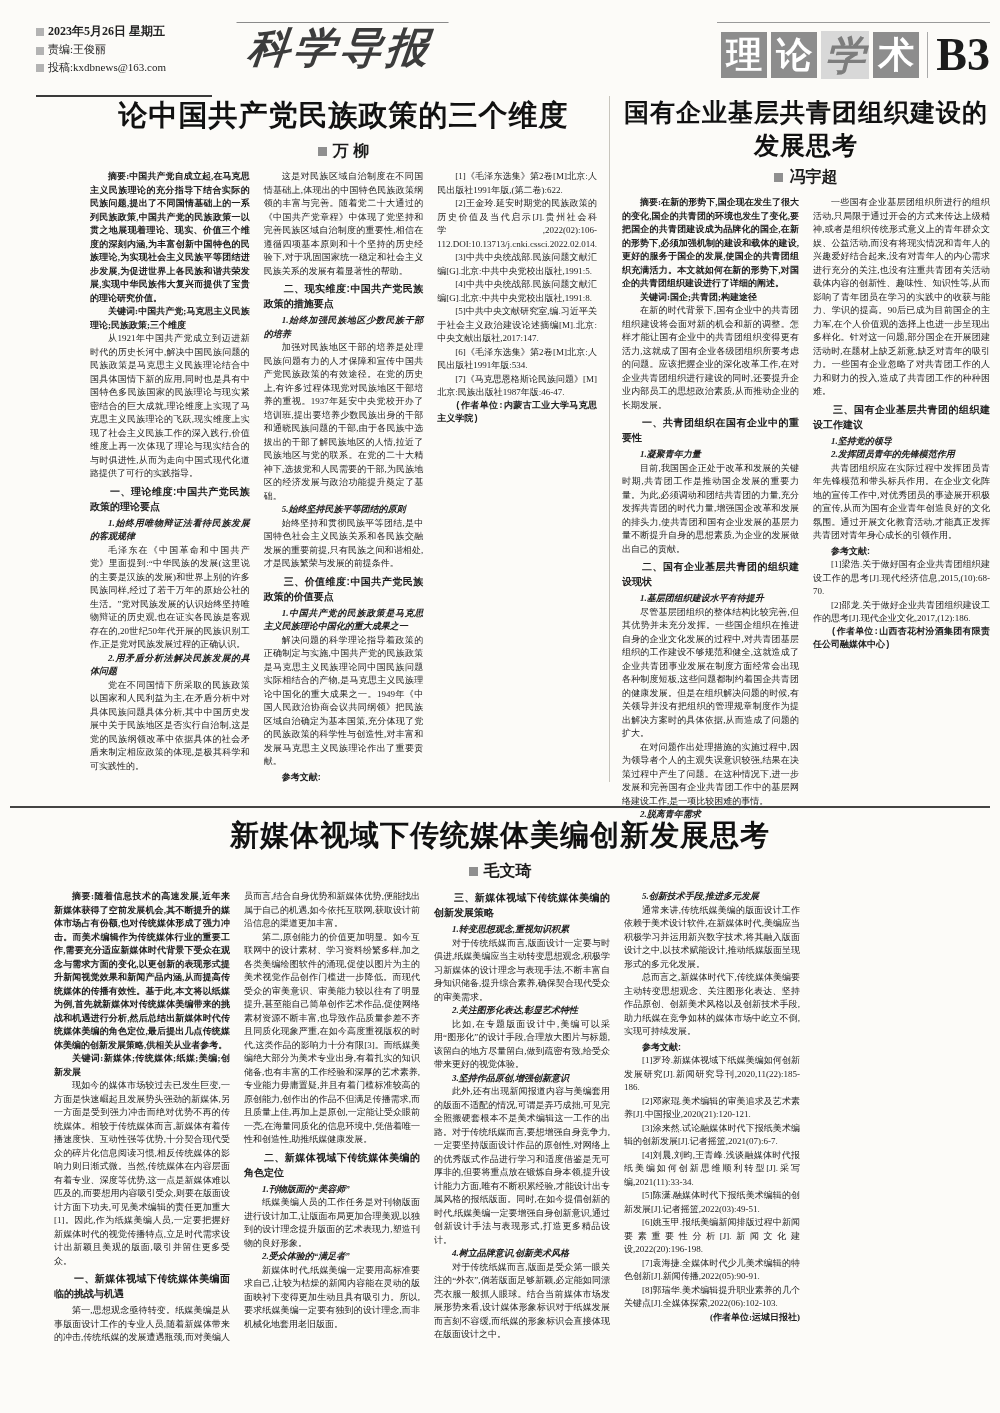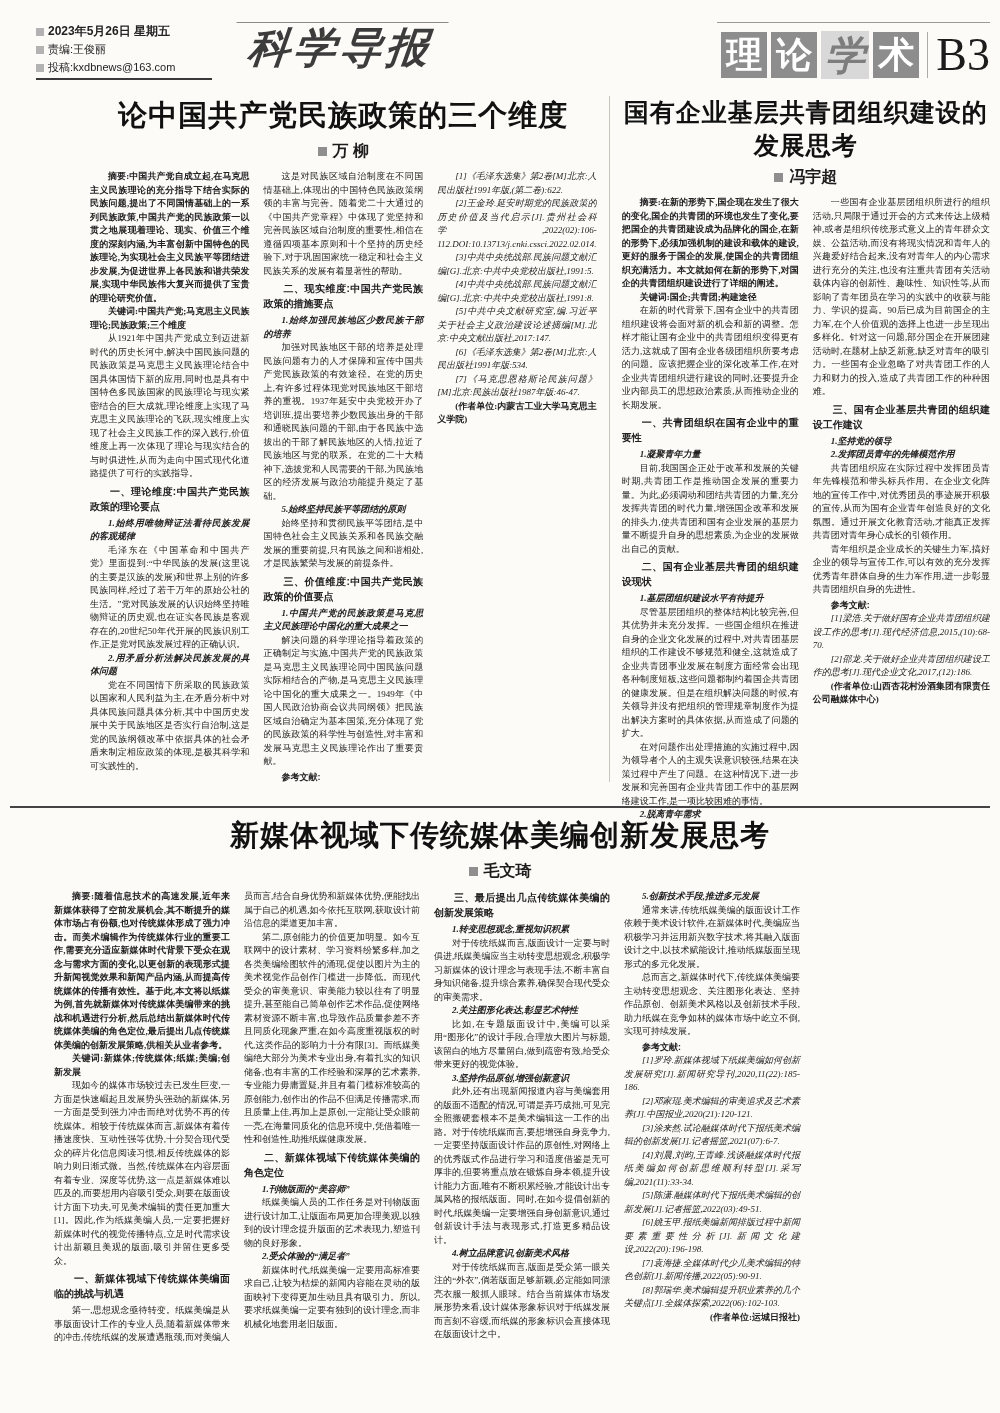--- a/index.html
+++ b/index.html
@@ -1,48 +1,48 @@
 <!DOCTYPE html>
 <html><head>
 <meta charset="utf-8">
 <style>
   html,body{margin:0;padding:0;background:#dedcd6;}
   .page{position:relative;width:1000px;height:1413px;background:#fcfbf8;box-sizing:border-box;
         padding:22px 10px 8px 10px;color:#1c1c1c;font-family:"Liberation Serif","DejaVu Serif",serif;overflow:hidden;}
   
   .masthead{display:flex;align-items:flex-start;height:64px;}
-  .date-block{width:176px;margin-left:26px;font-family:Liberation Sans, sans-serif;
-              font-size:11px;line-height:1.6;border-bottom:2px solid #3a3a3a;padding-bottom:2px;color:#222;}
+  .date-block{width:176px;margin-left:26px;font-family:Liberation Serif, serif;
+              font-size:11px;line-height:1.6;border-bottom:2px solid #3a3a3a;padding-bottom:19px;color:#222;}
   .date-block .row{white-space:nowrap;}
   .date-block .row:first-child{font-weight:bold;font-size:12px;}
   .sq{display:inline-block;width:8px;height:8px;background:#b3b3b3;margin-right:4px;vertical-align:middle;}
   .paper-name{margin-left:22px;border-top:1px solid #8a8a8a;padding:2px 14px 0 14px;
               font-weight:bold;font-style:italic;font-size:42px;letter-spacing:4px;color:#3c3c3c;
               transform:skewX(-6deg);line-height:1.1;}
   .section-logo{margin-left:auto;display:flex;align-items:center;border-top:1px solid #9a9a9a;padding-top:8px;}
   .logo-box{width:46px;height:46px;background:#8d8d8d;color:#fff;font-family:"Liberation Sans","DejaVu Sans",sans-serif;
             font-weight:bold;font-size:36px;display:flex;align-items:center;justify-content:center;margin-left:4px;}
   .logo-callig{width:48px;height:48px;background:#d8d8d8;color:#7d7d7d;font-weight:bold;font-style:italic;
                font-size:40px;display:flex;align-items:center;justify-content:center;margin-left:4px;}
-  .page-no{font-weight:normal;font-size:46px;margin-left:8px;border-left:1px solid #aaa;padding-left:8px;line-height:1;}
+  .page-no{font-weight:bold;font-size:46px;margin-left:8px;border-left:1px solid #aaa;padding-left:8px;line-height:1;}
   
   .headline{font-family:"Liberation Sans","DejaVu Sans",sans-serif;font-weight:bold;text-align:center;
             margin:0;letter-spacing:1px;color:#111;}
   .byline{text-align:center;font-family:"Liberation Sans","DejaVu Sans",sans-serif;font-size:16px;
           font-weight:bold;margin:5px 0 8px 0;}
   .sq2{display:inline-block;width:9px;height:9px;background:#8f8f8f;margin-right:6px;vertical-align:middle;}
   .body{text-align:justify;font-size:9px;line-height:1.5;column-gap:14px;column-fill:auto;overflow:hidden;color:#222;}
   .para{margin:0;text-indent:2em;}
   .abstract{font-weight:bold;}
   .keywords{font-weight:bold;}
   .h1{font-family:"Liberation Sans","DejaVu Sans",sans-serif;font-weight:bold;font-size:10px;margin:3px 0;}
   .h2{font-weight:bold;font-style:italic;}
   .refh{font-family:"Liberation Sans","DejaVu Sans",sans-serif;font-weight:bold;margin-top:2px;}
-  .ref{font-style:italic;}
-  .affil{font-weight:bold;}
+  .ref{}
+  .affil{font-weight:bold;font-family:Liberation Mono, monospace;}
   .affil_right{font-weight:bold;text-align:right;text-indent:0;}
   
   .top-section{display:flex;margin-top:10px;border-bottom:2px solid #444;padding-bottom:24px;height:712px;box-sizing:border-box;}
   .article-1{margin-left:80px;width:520px;}
   .article-1 .headline{font-size:29px;}
   .article-1 .body{column-count:3;height:628px;}
   .article-2{width:378px;margin-left:12px;border-left:1px solid #c8c5bd;padding-left:12px;}
   .article-2 .headline{font-size:25px;}
   .article-2 .body{column-count:2;height:632px;}
   .bottom-section{margin-top:8px;}
@@ -116,21 +116,20 @@
           <p class="para h1">二、国有企业基层共青团的组织建设现状</p>
           <p class="para h2">1.基层团组织建设水平有待提升</p>
           <p class="para p">尽管基层团组织的整体结构比较完善,但其优势并未充分发挥。一些国企组织在推进自身的企业文化发展的过程中,对共青团基层组织的工作建设不够规范和健全,这就造成了企业共青团事业发展在制度方面经常会出现各种制度短板,这些问题都制约着国企共青团的健康发展。但是在组织解决问题的时候,有关领导并没有把组织的管理规章制度作为提出解决方案时的具体依据,从而造成了问题的扩大。</p>
           <p class="para p">在对问题作出处理措施的实施过程中,因为领导者个人的主观失误意识较强,结果在决策过程中产生了问题。在这种情况下,进一步发展和完善国有企业共青团工作中的基层网络建设工作,是一项比较困难的事情。</p>
           <p class="para h2">2.脱离青年需求</p>
           <p class="para p">一些国有企业基层团组织所进行的组织活动,只局限于通过开会的方式来传达上级精神,或者是组织传统形式意义上的青年群众文娱、公益活动,而没有将现实情况和青年人的兴趣爱好结合起来,没有对青年人的内心需求进行充分的关注,也没有注重共青团有关活动载体内容的创新性、趣味性、知识性等,从而影响了青年团员在学习的实践中的收获与能力、学识的提高。90后已成为目前国企的主力军,在个人价值观的选择上也进一步呈现出多样化。针对这一问题,部分国企在开展团建活动时,在题材上缺乏新意,缺乏对青年的吸引力。一些国有企业忽略了对共青团工作的人力和财力的投入,造成了共青团工作的种种困难。</p>
           <p class="para h1">三、国有企业基层共青团的组织建设工作建议</p>
           <p class="para h2">1.坚持党的领导</p>
           <p class="para h2">2.发挥团员青年的先锋模范作用</p>
           <p class="para p">共青团组织应在实际过程中发挥团员青年先锋模范和带头标兵作用。在企业文化阵地的宣传工作中,对优秀团员的事迹展开积极的宣传,从而为国有企业青年创造良好的文化氛围。通过开展文化教育活动,才能真正发挥共青团对青年身心成长的引领作用。</p>
-          <p class="para p">青年组织是企业成长的关键生力军,搞好企业的领导与宣传工作,可以有效的充分发挥优秀青年群体自身的生力军作用,进一步彰显共青团组织自身的先进性。</p>
           <p class="para refh">参考文献:</p>
           <p class="para ref">[1]梁浩.关于做好国有企业共青团组织建设工作的思考[J].现代经济信息,2015,(10):68-70.</p>
           <p class="para ref">[2]邵龙.关于做好企业共青团组织建设工作的思考[J].现代企业文化,2017,(12):186.</p>
           <p class="para affil">(作者单位:山西杏花村汾酒集团有限责任公司融媒体中心)</p>
         </div>
     </article>
   </section>
 
   <section class="bottom-section">
     <article class="article-3">
@@ -141,21 +140,21 @@
           <p class="para keywords">关键词:新媒体;传统媒体;纸媒;美编;创新发展</p>
           <p class="para p">现如今的媒体市场较过去已发生巨变,一方面是快速崛起且发展势头强劲的新媒体,另一方面是受到强力冲击而绝对优势不再的传统媒体。相较于传统媒体而言,新媒体有着传播速度快、互动性强等优势,十分契合现代受众的碎片化信息阅读习惯,相反传统媒体的影响力则日渐式微。当然,传统媒体在内容层面有着专业、深度等优势,这一点是新媒体难以匹及的,而要想用内容吸引受众,则要在版面设计方面下功夫,可见美术编辑的责任更加重大[1]。因此,作为纸媒美编人员,一定要把握好新媒体时代的视觉传播特点,立足时代需求设计出新颖且美观的版面,吸引并留住更多受众。</p>
           <p class="para h1">一、新媒体视域下传统媒体美编面临的挑战与机遇</p>
           <p class="para p">第一,思想观念亟待转变。纸媒美编是从事版面设计工作的专业人员,随着新媒体带来的冲击,传统纸媒的发展遭遇瓶颈,而对美编人员而言,结合自身优势和新媒体优势,便能找出属于自己的机遇,如今依托互联网,获取设计前沿信息的渠道更加丰富。</p>
           <p class="para p">第二,原创能力的价值更加明显。如今互联网中的设计素材、学习资料纷繁多样,加之各类美编绘图软件的涌现,促使以图片为主的美术视觉作品创作门槛进一步降低。而现代受众的审美意识、审美能力较以往有了明显提升,甚至能自己简单创作艺术作品,促使网络素材资源不断丰富,也导致作品质量参差不齐且同质化现象严重,在如今高度重视版权的时代,这类作品的影响力十分有限[3]。而纸媒美编绝大部分为美术专业出身,有着扎实的知识储备,也有丰富的工作经验和深厚的艺术素养,专业能力毋庸置疑,并且有着门槛标准较高的原创能力,创作出的作品不但满足传播需求,而且质量上佳,再加上是原创,一定能让受众眼前一亮,在海量同质化的信息环境中,凭借着唯一性和创造性,助推纸媒健康发展。</p>
           <p class="para h1">二、新媒体视域下传统媒体美编的角色定位</p>
           <p class="para h2">1.刊物版面的“美容师”</p>
           <p class="para p">纸媒美编人员的工作任务是对刊物版面进行设计加工,让版面布局更加合理美观,以独到的设计理念提升版面的艺术表现力,塑造刊物的良好形象。</p>
           <p class="para h2">2.受众体验的“满足者”</p>
           <p class="para p">新媒体时代,纸媒美编一定要用高标准要求自己,让较为枯燥的新闻内容能在灵动的版面映衬下变得更加生动且具有吸引力。所以,要求纸媒美编一定要有独到的设计理念,而非机械化地套用老旧版面。</p>
-          <p class="para h1">三、最后提出几点传统媒体美编的创新发展策略</p>
+          <p class="para h1">三、新媒体视域下传统媒体美编的创新发展策略</p>
           <p class="para h2">1.转变思想观念,重视知识积累</p>
           <p class="para p">对于传统纸媒而言,版面设计一定要与时俱进,纸媒美编应当主动转变思想观念,积极学习新媒体的设计理念与表现手法,不断丰富自身知识储备,提升综合素养,确保契合现代受众的审美需求。</p>
           <p class="para h2">2.关注图形化表达,彰显艺术特性</p>
           <p class="para p">比如,在专题版面设计中,美编可以采用“图形化”的设计手段,合理放大图片与标题,该留白的地方尽量留白,做到疏密有致,给受众带来更好的视觉体验。</p>
           <p class="para h2">3.坚持作品原创,增强创新意识</p>
           <p class="para p">此外,还有出现新闻报道内容与美编套用的版面不适配的情况,可谓是弄巧成拙,可见完全照搬硬套根本不是美术编辑这一工作的出路。对于传统纸媒而言,要想增强自身竞争力,一定要坚持版面设计作品的原创性,对网络上的优秀版式作品进行学习和适度借鉴是无可厚非的,但要将重点放在锻炼自身本领,提升设计能力方面,唯有不断积累经验,才能设计出专属风格的报纸版面。同时,在如今提倡创新的时代,纸媒美编一定要增强自身创新意识,通过创新设计手法与表现形式,打造更多精品设计。</p>
           <p class="para h2">4.树立品牌意识,创新美术风格</p>
           <p class="para p">对于传统纸媒而言,版面是受众第一眼关注的“外衣”,倘若版面足够新颖,必定能如同漂亮衣服一般抓人眼球。结合当前媒体市场发展形势来看,设计媒体形象标识对于纸媒发展而言刻不容缓,而纸媒的形象标识会直接体现在版面设计之中。</p>
           <p class="para h2">5.创新技术手段,推进多元发展</p>
           <p class="para p">通常来讲,传统纸媒美编的版面设计工作依赖于美术设计软件,在新媒体时代,美编应当积极学习并运用新兴数字技术,将其融入版面设计之中,以技术赋能设计,推动纸媒版面呈现形式的多元化发展。</p>

